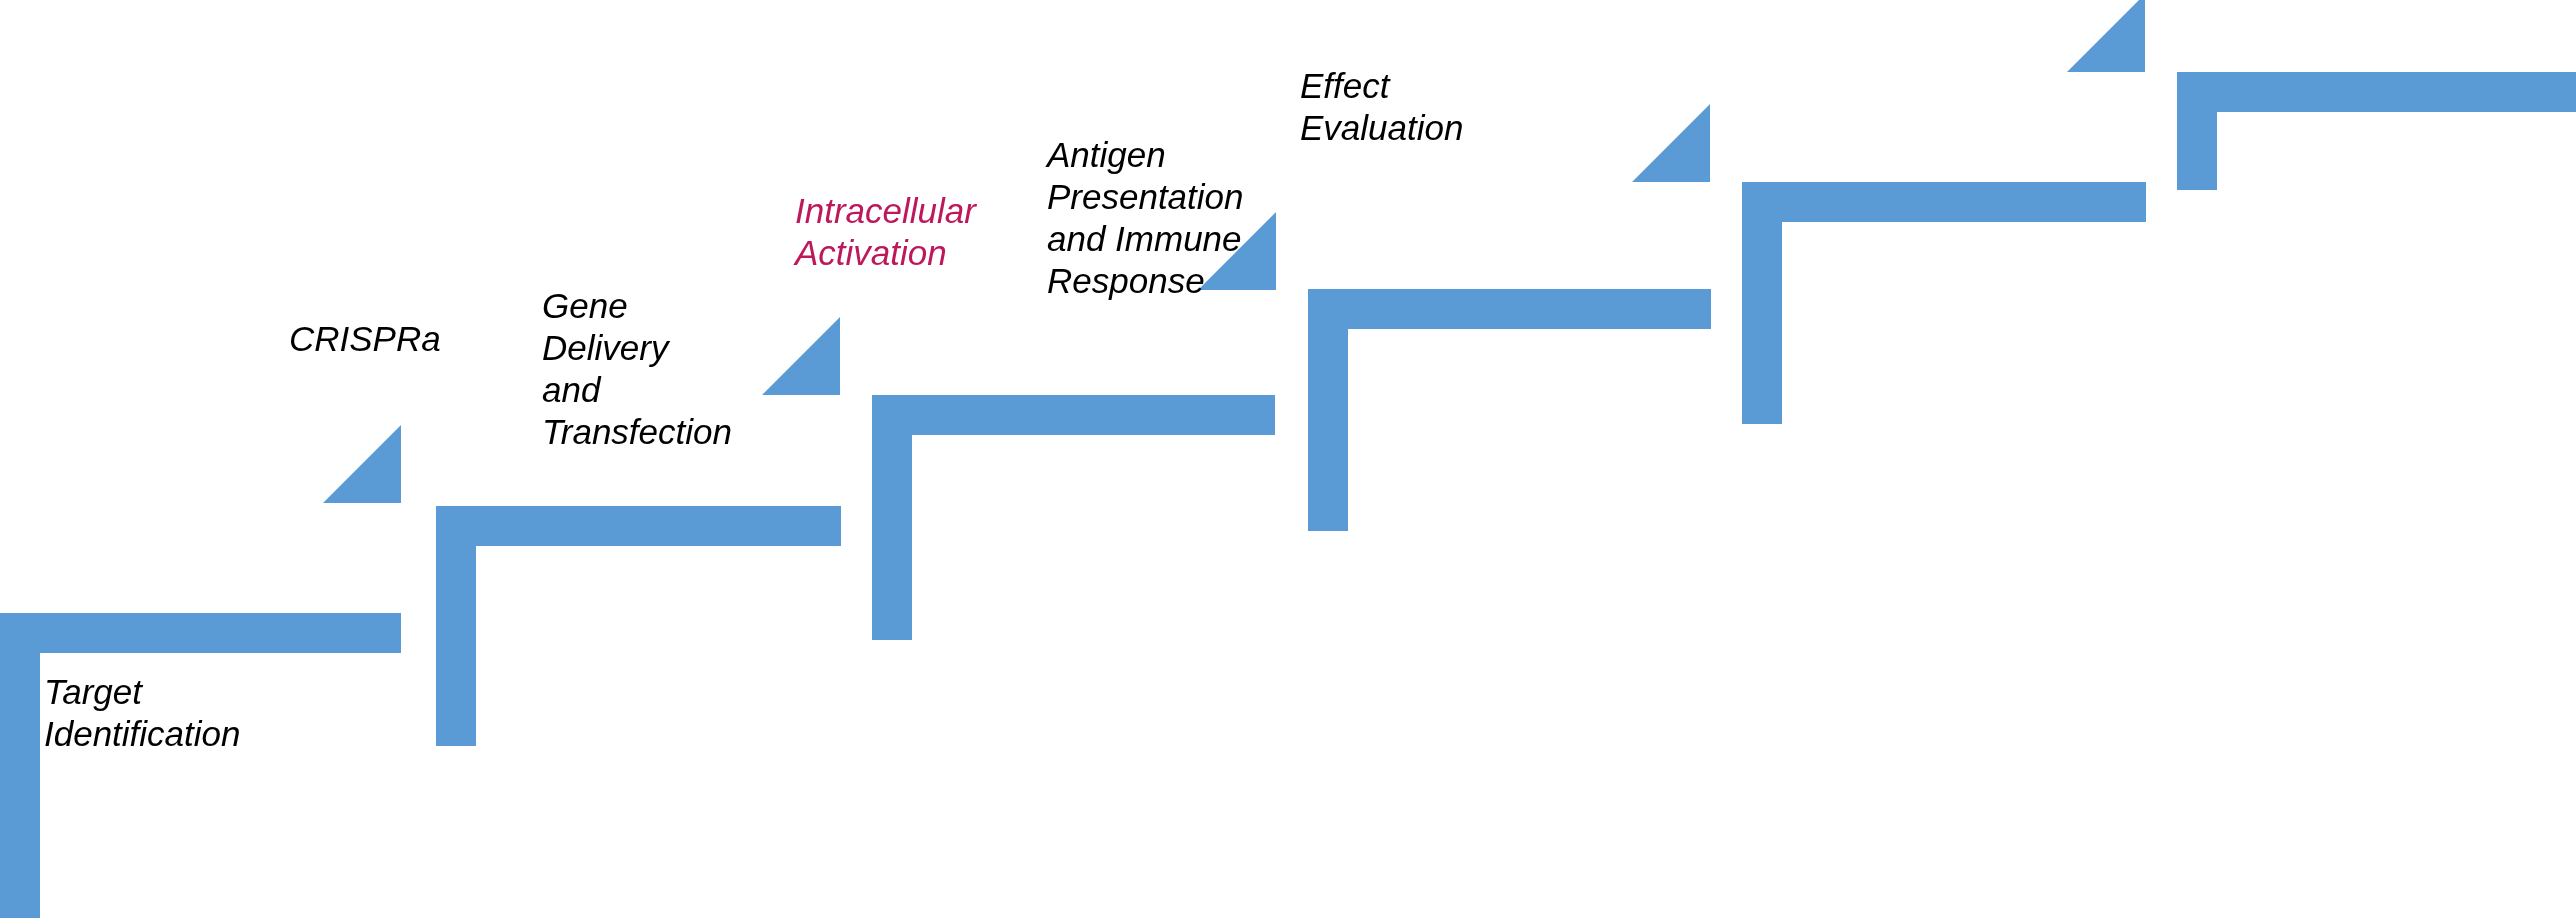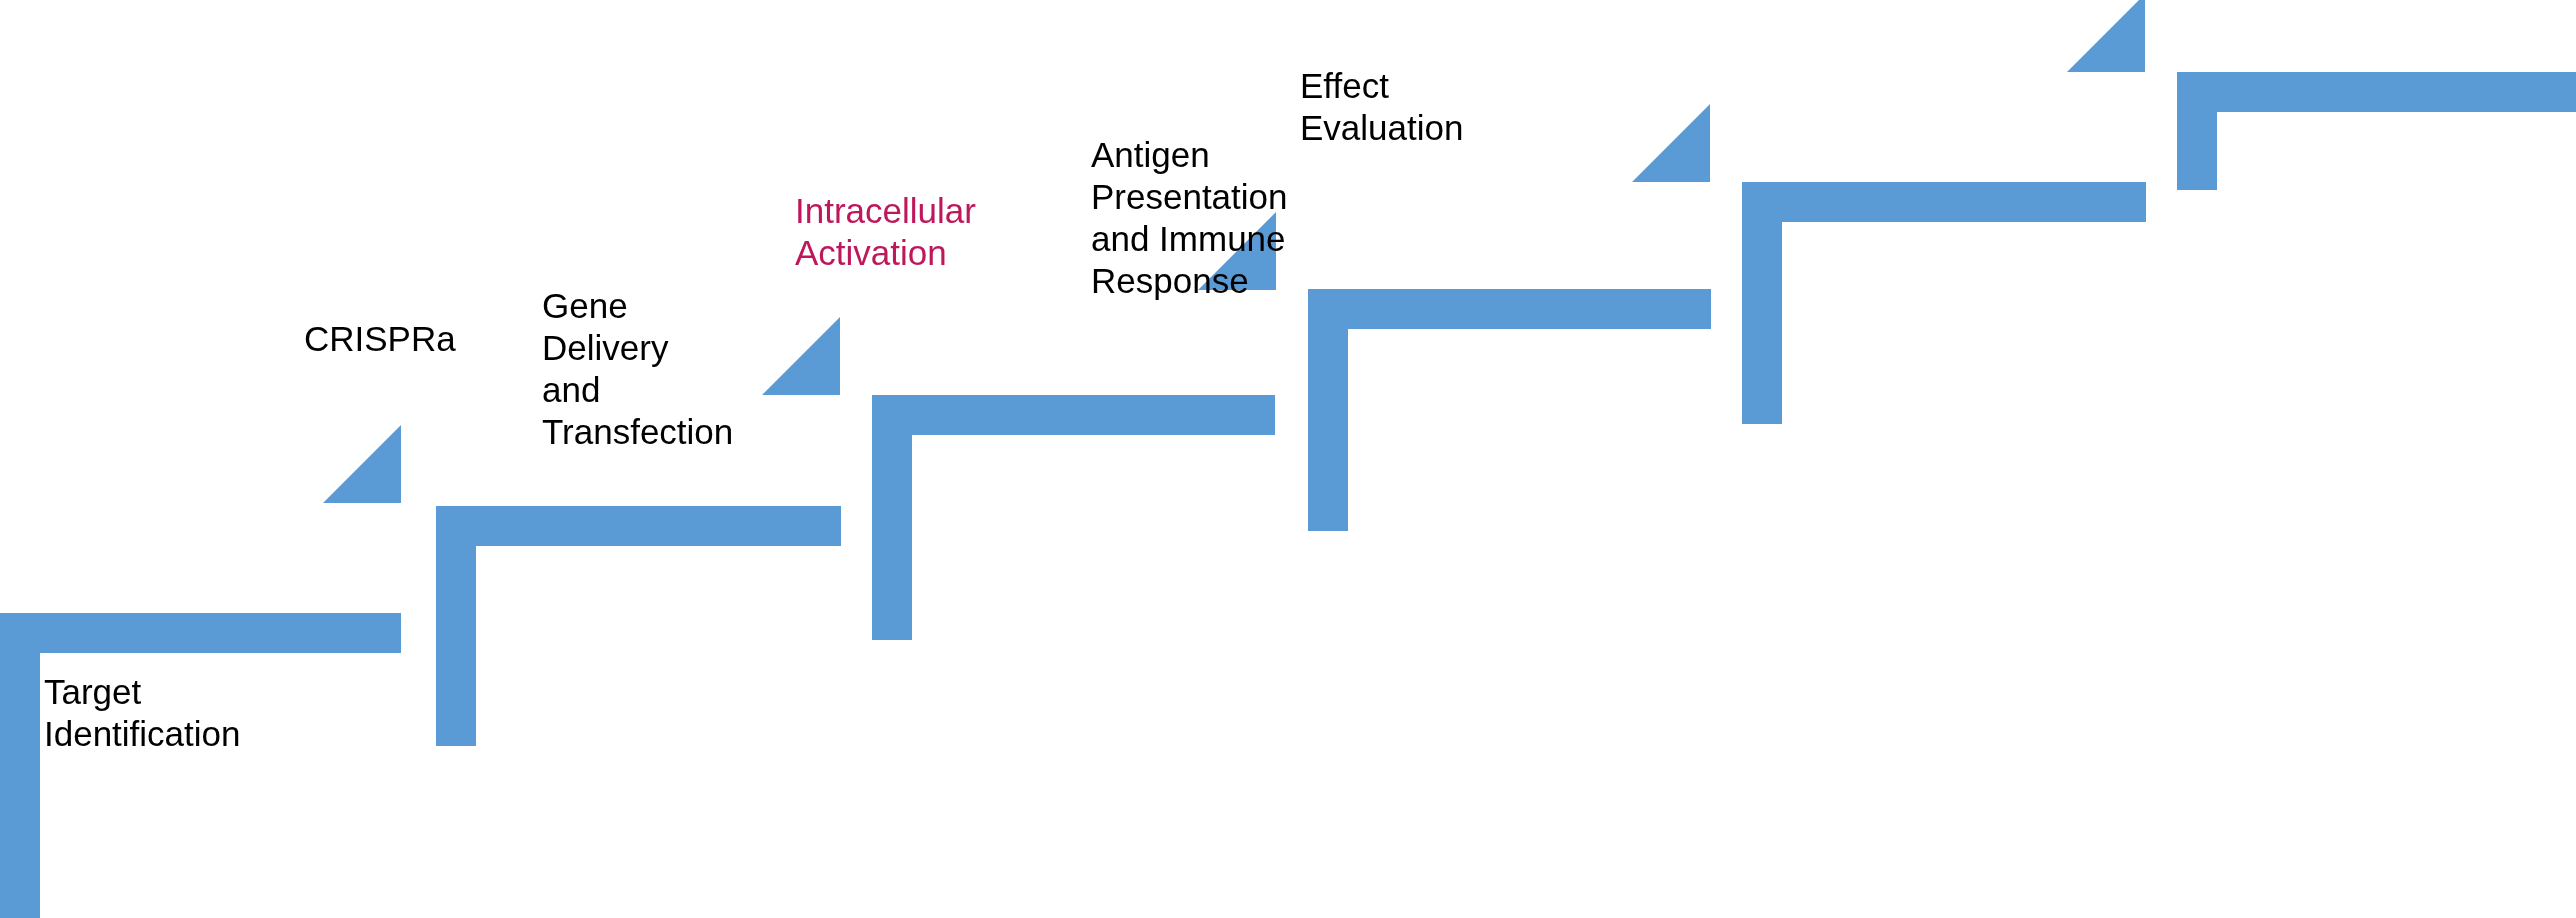--- a/index.html
+++ b/index.html
@@ -34,57 +34,58 @@
     border-color: transparent;
   }
   .step-label {
     position: absolute;
     color: #000000;
     font-size: 35px;
     line-height: 42px;
     white-space: pre-line;
     letter-spacing: 0px;
     font-family: "Liberation Sans", sans-serif;
+    font-style: italic;
   }
 </style>
 </head>
 <body>
 
 <div id="stage" style="background: rgb(255, 255, 255);">
     <div class="step" style="left: 0px; top: 0px;">
       <div class="bar-h" style="left: 0px; top: 613px; width: 401px; height: 40px; background: rgb(91, 155, 213);"></div>
       <div class="bar-v" style="left: 0px; top: 613px; width: 40px; height: 305px; background: rgb(91, 155, 213);"></div>
       <div class="step-label" style="left: 44px; top: 671px; color: rgb(0, 0, 0);">Target
 Identification</div>
     </div>
     <div class="step" style="left: 0px; top: 0px;">
       <div class="riser" style="left: 323px; top: 425px; border-width: 78px 78px 0px 0px; border-top-color: transparent; border-right-color: rgb(91, 155, 213);"></div>
       <div class="bar-h" style="left: 436px; top: 506px; width: 405px; height: 40px; background: rgb(91, 155, 213);"></div>
       <div class="bar-v" style="left: 436px; top: 506px; width: 40px; height: 240px; background: rgb(91, 155, 213);"></div>
-      <div class="step-label" style="left: 304px; top: 318px; color: rgb(0, 0, 0);">CRISPRa</div>
+      <div class="step-label" style="left: 289px; top: 318px; color: rgb(0, 0, 0);">CRISPRa</div>
     </div>
     <div class="step" style="left: 0px; top: 0px;">
       <div class="riser" style="left: 762px; top: 317px; border-width: 78px 78px 0px 0px; border-top-color: transparent; border-right-color: rgb(91, 155, 213);"></div>
       <div class="bar-h" style="left: 872px; top: 395px; width: 403px; height: 40px; background: rgb(91, 155, 213);"></div>
       <div class="bar-v" style="left: 872px; top: 395px; width: 40px; height: 245px; background: rgb(91, 155, 213);"></div>
       <div class="step-label" style="left: 542px; top: 257px; color: rgb(0, 0, 0); margin-top: 28px;">Gene Delivery
 and Transfection</div>
     </div>
     <div class="step" style="left: 0px; top: 0px;">
       <div class="riser" style="left: 1198px; top: 212px; border-width: 78px 78px 0px 0px; border-top-color: transparent; border-right-color: rgb(91, 155, 213);"></div>
       <div class="bar-h" style="left: 1308px; top: 289px; width: 403px; height: 40px; background: rgb(91, 155, 213);"></div>
       <div class="bar-v" style="left: 1308px; top: 289px; width: 40px; height: 242px; background: rgb(91, 155, 213);"></div>
       <div class="step-label" style="left: 795px; top: 190px; color: #be185d;">Intracellular
 Activation</div>
     </div>
     <div class="step" style="left: 0px; top: 0px;">
       <div class="riser" style="left: 1632px; top: 104px; border-width: 78px 78px 0px 0px; border-top-color: transparent; border-right-color: rgb(91, 155, 213);"></div>
       <div class="bar-h" style="left: 1742px; top: 182px; width: 404px; height: 40px; background: rgb(91, 155, 213);"></div>
       <div class="bar-v" style="left: 1742px; top: 182px; width: 40px; height: 242px; background: rgb(91, 155, 213);"></div>
-      <div class="step-label" style="left: 1091px; top: 134px; color: rgb(0, 0, 0);">Antigen
+      <div class="step-label" style="left: 1047px; top: 134px; color: rgb(0, 0, 0);">Antigen
 Presentation
 and Immune
 Response</div>
     </div>
     <div class="step" style="left: 0px; top: 0px;">
       <div class="riser" style="left: 2067px; top: -5.7px; border-width: 78px 78px 0px 0px; border-top-color: transparent; border-right-color: rgb(91, 155, 213);"></div>
       <div class="bar-h" style="left: 2177px; top: 72px; width: 399px; height: 40px; background: rgb(91, 155, 213);"></div>
       <div class="bar-v" style="left: 2177px; top: 72px; width: 40px; height: 118px; background: rgb(91, 155, 213);"></div>
       <div class="step-label" style="left: 1300px; top: 65px; color: rgb(0, 0, 0);">Effect
 Evaluation</div>

